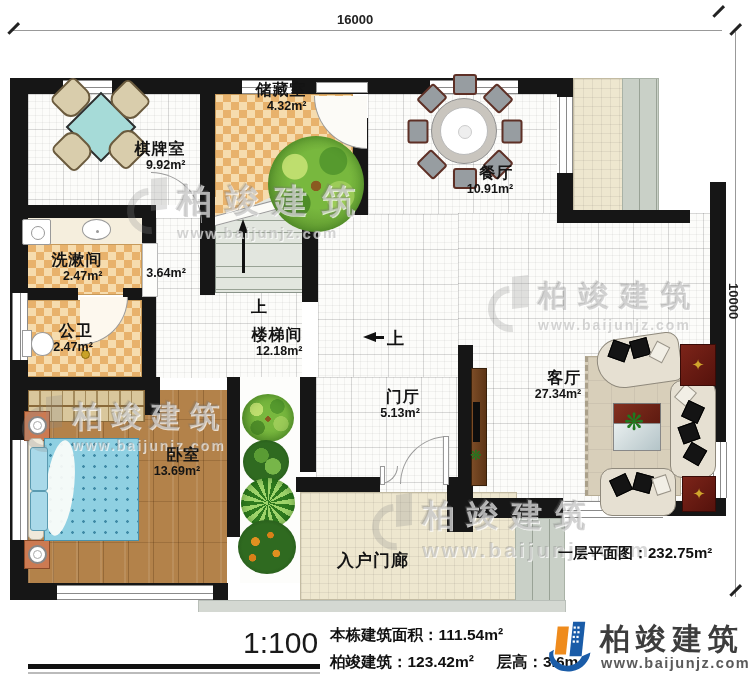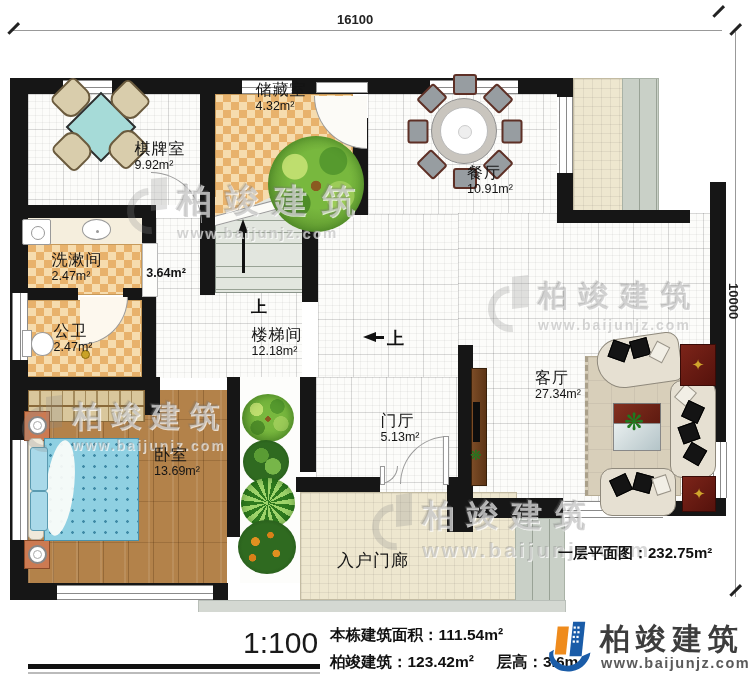--- a/index.html
+++ b/index.html
@@ -43,22 +43,22 @@
     background:conic-gradient(#e8b26c 25%,#f6dcae 0 50%,#e8b26c 0 75%,#f6dcae 0) 0 0/16px 16px;
     clip-path:polygon(0 0,100% 0,0 100%);}
   
   .arc{position:absolute;border:1.5px solid #9a9a9a;}
   .arc-tl{border-radius:100% 0 0 0;border-right:none;border-bottom:none;}   
   .arc-tr{border-radius:0 100% 0 0;border-left:none;border-bottom:none;}    
   .arc-br{border-radius:0 0 100% 0;border-left:none;border-top:none;}       
   .arc-bl{border-radius:0 0 0 100%;border-right:none;border-top:none;}      
   .leaf{position:absolute;background:#fff;border:1px solid #999;}
   
-  .rlabel{position:absolute;transform:translateX(-50%);text-align:left;color:#141414;
-          font-weight:normal;white-space:nowrap;line-height:1.12;}
+  .rlabel{position:absolute;transform:translateX(-50%);text-align:right;color:#141414;
+          font-weight:bold;white-space:nowrap;line-height:1.12;}
   .rname{font-size:16px;letter-spacing:1px;}
   .rarea{font-size:12.5px;}
   .small-area{position:absolute;transform:translateX(-50%);font-size:12.5px;font-weight:bold;color:#141414;white-space:nowrap;}
   .up-label{position:absolute;font-size:16px;font-weight:bold;color:#111;}
   .dim-text{position:absolute;font-size:13px;font-weight:bold;color:#222;}
   .dim-line{position:absolute;background:#999;}
   .tick{position:absolute;width:15px;height:2.5px;background:#222;transform:rotate(-45deg);}
   .total-text{position:absolute;font-size:15px;font-weight:bold;color:#111;white-space:nowrap;}
   
   .table-diamond{position:absolute;background:#a6dbd8;border:2px solid #2e2e2e;transform:rotate(45deg);}
@@ -149,21 +149,21 @@
 <body>
 
 <div id="stage">
 
   <div class="dim-line" style="left:12px;top:30px;width:710px;height:1px"></div>
   <div class="dim-line" style="left:735px;top:32px;width:1px;height:565px"></div>
   <div class="tick" style="left:6px;top:27px"></div>
   <div class="tick" style="left:711px;top:10px"></div>
   <div class="tick" style="left:728px;top:28px"></div>
   <div class="tick" style="left:728px;top:589px"></div>
-  <div class="dim-text" style="left:337px;top:12px">16100</div>
+  <div class="dim-text" style="left:337px;top:12px">16000</div>
   <div class="dim-text" style="left:726px;top:283px;writing-mode:vertical-rl">10000</div>
 
   <div class="grid-floor" style="left:28px;top:94px;width:172px;height:111px"></div>
   <div class="checker" style="left:215px;top:94px;width:138px;height:110px"></div>
   <div class="grid-floor" style="left:368px;top:94px;width:189px;height:121px"></div>
   <div class="grid-floor" style="left:156px;top:218px;width:146px;height:160px"></div>
   <div class="grid-floor" style="left:318px;top:214px;width:140px;height:164px"></div>
   <div class="grid-floor" style="left:316px;top:377px;width:142px;height:121px"></div>
   <div class="grid-floor" style="left:458px;top:213px;width:252px;height:300px"></div>
   <div class="counter" style="left:20px;top:218px;width:122px;height:26px"></div>
@@ -339,21 +339,21 @@
   </div>
   <div class="rlabel" style="left:73px;top:322px">
     <div class="rname">公卫</div>
     <div class="rarea">2.47m²</div>
   </div>
   <div class="small-area" style="left:166px;top:266px">3.64m²</div>
   <div class="rlabel" style="left:277px;top:326px">
     <div class="rname">楼梯间</div>
     <div class="rarea">12.18m²</div>
   </div>
-  <div class="rlabel" style="left:400px;top:412px">
+  <div class="rlabel" style="left:400px;top:388px">
     <div class="rname">门厅</div>
     <div class="rarea">5.13m²</div>
   </div>
   <div class="rlabel" style="left:558px;top:369px">
     <div class="rname">客厅</div>
     <div class="rarea">27.34m²</div>
   </div>
   <div class="rlabel" style="left:177px;top:446px">
     <div class="rname">卧室</div>
     <div class="rarea">13.69m²</div>

